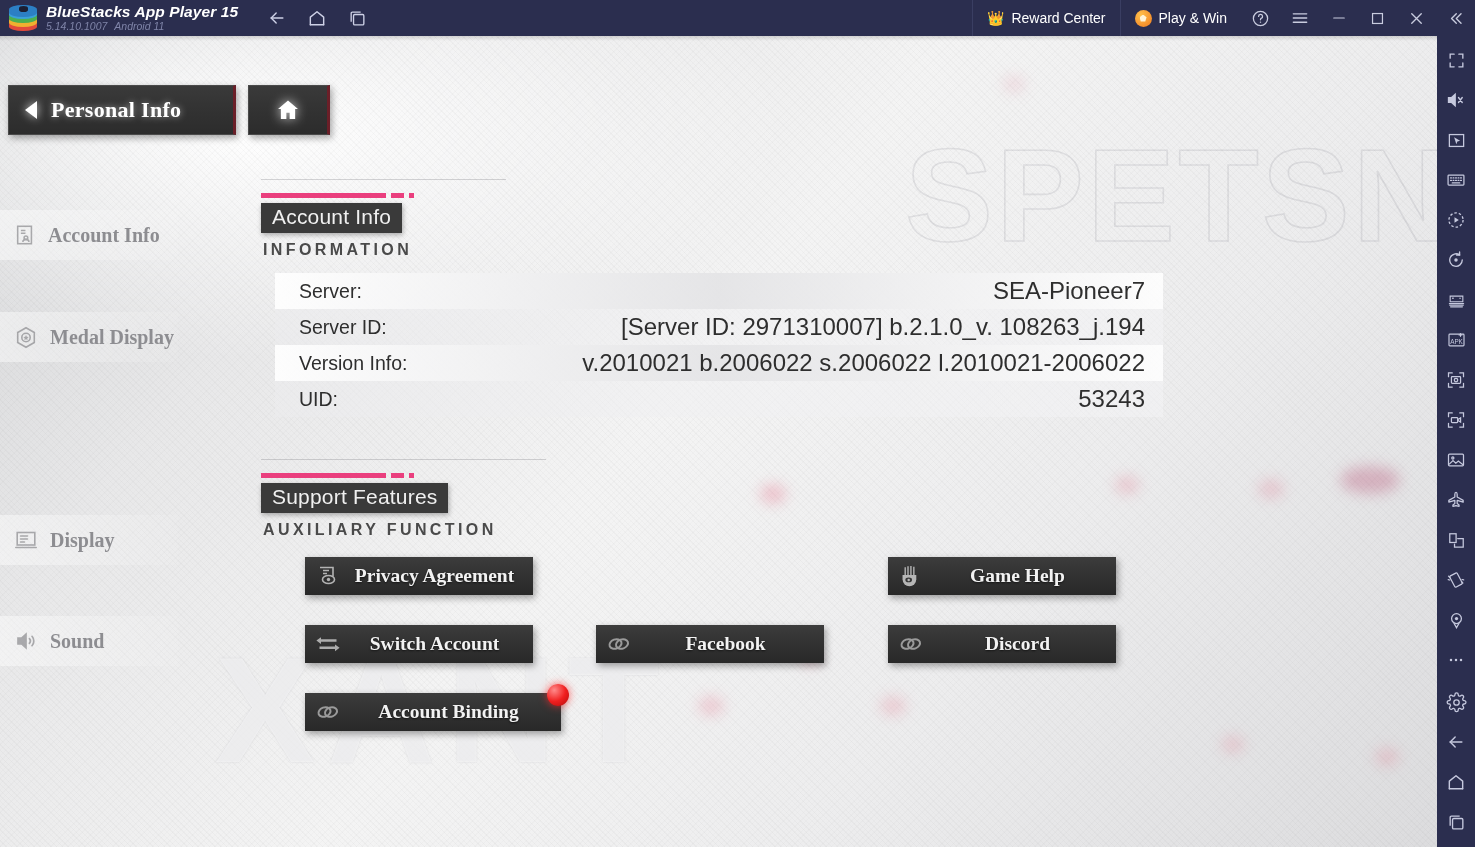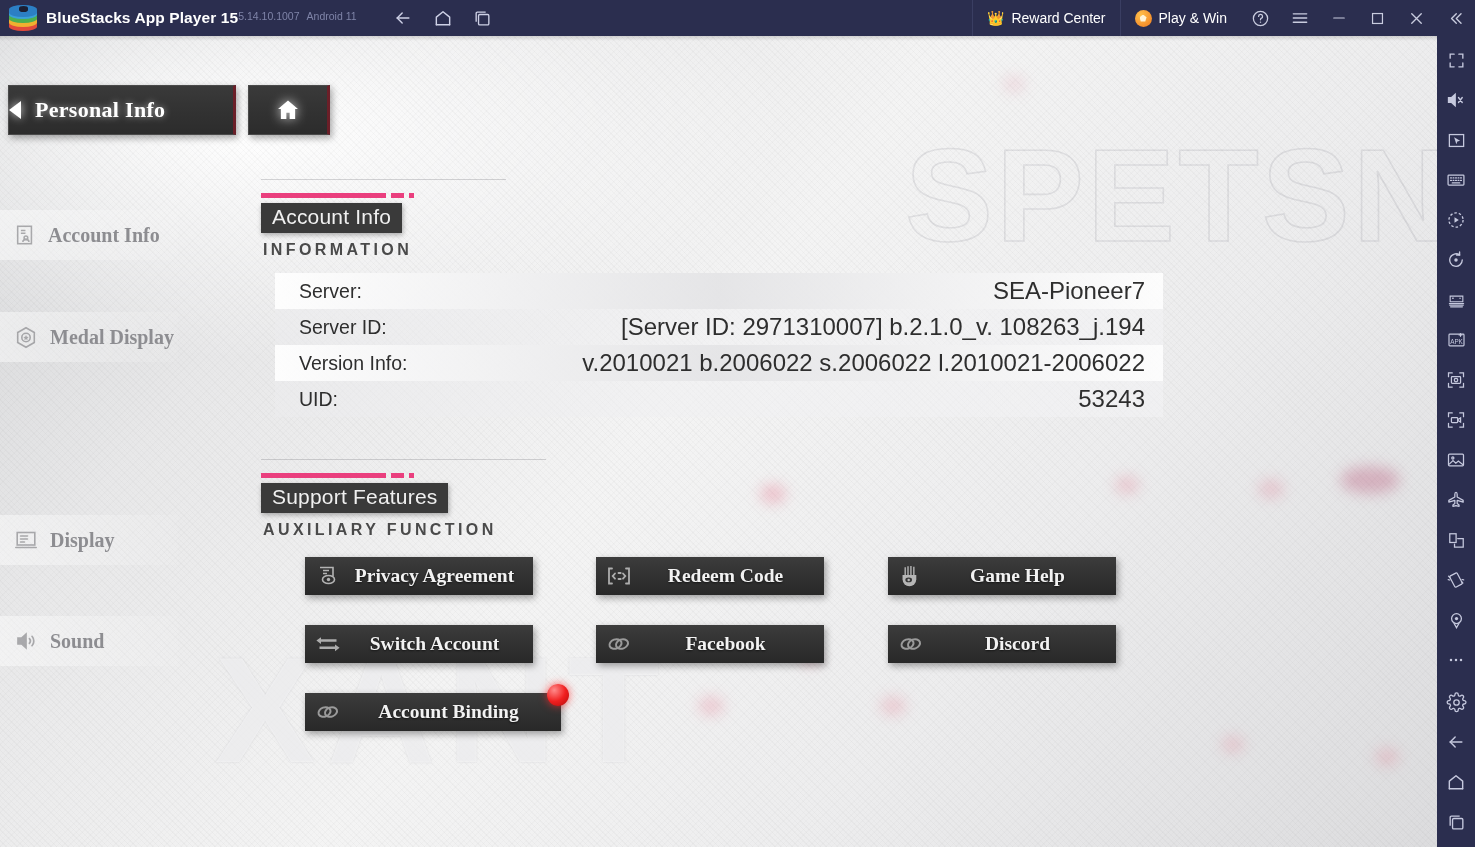--- a/index.html
+++ b/index.html
@@ -25,21 +25,21 @@
     position: relative; flex: 0 0 auto;
   }
   .bs-logo i { position: absolute; left: 0; border-radius: 50% / 38%; display: block; }
   .bs-logo .l1 { width: 28px; height: 11px; top: 15px; background: #e24a3c; }
   .bs-logo .l2 { width: 28px; height: 11px; top: 11px; background: #f0b030; }
   .bs-logo .l3 { width: 28px; height: 11px; top: 7px;  background: #4caf50; }
   .bs-logo .l4 { width: 28px; height: 11px; top: 3px;  background: #3aa0d8; }
   .bs-logo .l5 { width: 28px; height: 12px; top: 0px;  background: #2c7fc4; }
   .bs-logo .dot { width: 9px; height: 6px; left: 10px; top: 1px; background: #1c1f33; }
 
-  .bs-titlewrap { display: flex; flex-direction: row; line-height: 1.05; }
+  .bs-titlewrap { display: flex; flex-direction: column; line-height: 1.05; font-style: italic; }
   .bs-title { font-size: 15.5px; font-weight: bold; color: #ffffff; letter-spacing: .1px; }
   .bs-sub { font-size: 10.5px; color: #7f84a8; margin-top: 1px; }
   .bs-sub span { margin-right: 7px; }
 
   .bs-navgroup { display: flex; align-items: center; margin-left: 26px; gap: 14px; }
   .bs-navbtn {
     width: 26px; height: 26px; display: flex; align-items: center; justify-content: center;
     color: #ced1e6; cursor: pointer;
   }
 
@@ -109,21 +109,21 @@
   .hdr-btn {
     position: absolute;
     background: linear-gradient(180deg, #3a3a3a 0%, #333333 45%, #2c2c2c 100%);
     border: 1px solid #4a4a4a;
     border-right: 3px solid #6b1f28;
     box-shadow: 2px 3px 7px rgba(0,0,0,.35);
     display: flex; align-items: center;
     color: #ffffff;
     cursor: pointer;
   }
-  #btn-personal-info { left: 8px; top: 49px; width: 228px; height: 50px; gap: 14px; }
+  #btn-personal-info { left: 8px; top: 49px; width: 228px; height: 50px; padding-left: 16px; gap: 14px; }
   #btn-home { left: 248px; top: 49px; width: 82px; height: 50px; justify-content: center; }
   .hdr-label {
     font-family: "Liberation Serif", serif; font-weight: bold;
     font-size: 22px; letter-spacing: .3px;
     text-shadow: 0 0 7px rgba(255,255,255,.55);
   }
   .chev-left {
     width: 0; height: 0; border-top: 9px solid transparent; border-bottom: 9px solid transparent;
     border-right: 12px solid #fff;
     filter: drop-shadow(0 0 5px rgba(255,255,255,.8));
@@ -432,33 +432,20 @@
       <svg width="24" height="24" viewBox="0 0 24 24" fill="none" stroke="#d8d8d8" stroke-width="1.6">
           <path d="M4 3.5h13v9"></path>
           <path d="M7 6.5h6M7 9.5h4"></path>
           <ellipse cx="12.5" cy="15.5" rx="6" ry="4"></ellipse>
           <circle cx="12.5" cy="15.5" r="1.7" fill="#d8d8d8" stroke="none"></circle>
         </svg>
     </span>
     <span class="lbl">Privacy Agreement</span>
   </div>
 
-  <div class="sup-btn" style="left:596px; top:521px; width:228px;">
-    <span class="ic">
-      <svg width="26" height="22" viewBox="0 0 26 22" fill="none" stroke="#d0d0d0" stroke-width="1.8" stroke-linecap="round">
-          <path d="M6 3.5H3v15h3"></path>
-          <path d="M20 3.5h3v15h-3"></path>
-          <path d="M9 8.5l-2.3 2.6L9 13.7"></path>
-          <path d="M17 8.5l2.3 2.6L17 13.7"></path>
-          <path d="M12.5 8h2.2"></path>
-          <path d="M12.5 14h2.2"></path>
-        </svg>
-    </span>
-    <span class="lbl">Redeem Code</span>
-  </div>
 
   <div class="sup-btn" style="left:888px; top:521px; width:228px;">
     <span class="ic">
       <svg width="25" height="25" viewBox="0 0 24 24" fill="#dcdcdc" stroke="none">
           <path d="M5.3 3.2h1.3v7.4H5.3zM8 2.1h1.3v8.5H8zM10.8 1.9h1.3v8.7h-1.3zM13.6 2.6h1.3v8h-1.3z"></path>
           <path d="M3.4 10.5h13.2v4.2a6.6 6.6 0 0 1-13.2 0z"></path>
           <ellipse cx="9.3" cy="15.3" rx="3.2" ry="2.3" fill="#3a3a3a"></ellipse>
           <circle cx="9.3" cy="15.3" r="1.2" fill="#dcdcdc"></circle>
         </svg>
     </span>

